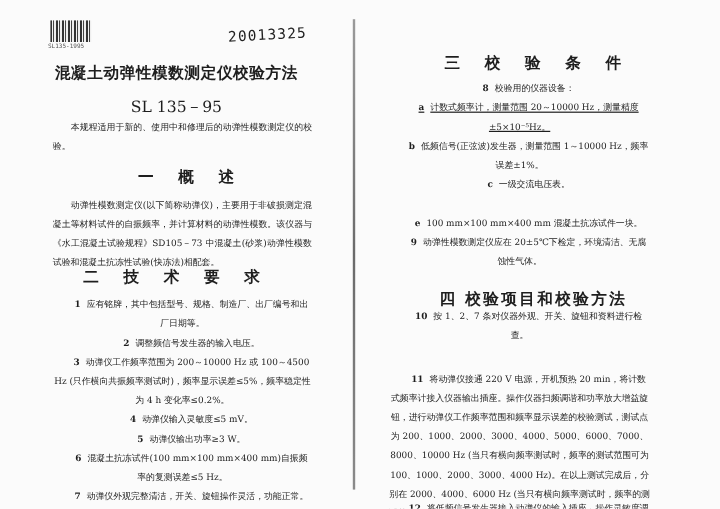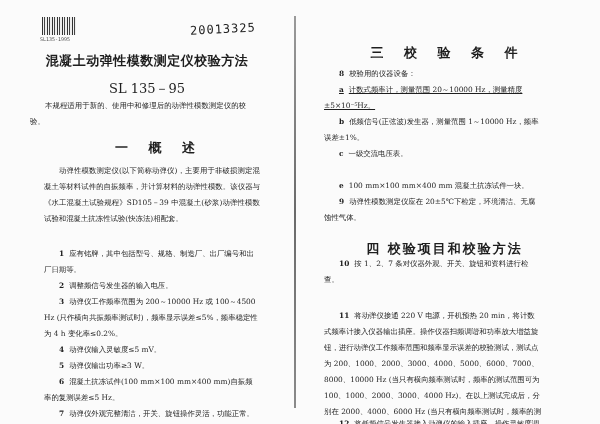--- a/index.html
+++ b/index.html
@@ -21,40 +21,41 @@
     background:repeating-linear-gradient(90deg,#333 0 1px,#f2f2f2 1px 2px,#444 2px 3px,#eee 3px 5px);
   }
   .barcode-caption { position:absolute; left:40px; top:36px; font-size:5px; color:#555; font-family:"DejaVu Sans Mono", monospace; }
   .stamp-number { position:absolute; left:190px; top:22px; font-size:12px; font-family:"DejaVu Sans Mono", monospace; letter-spacing:1px; transform:rotate(-3deg); color:#222; }
   .doc-title { position:absolute; left:0; width:294px; top:52px; text-align:center; font-size:13px; font-weight:bold; letter-spacing:0.5px; }
   .doc-code { position:absolute; left:0; width:294px; top:80px; text-align:center; font-size:13px; }
   .para { position:absolute; font-size:7.4px; line-height:16px; text-align:justify; }
   .indent { text-indent:15px; }
   .section { position:absolute; text-align:center; font-weight:bold; font-size:13px; letter-spacing:8px; }
   .section-right { letter-spacing:2px; }
-  .item { position:absolute; font-size:7.4px; line-height:16px; }
+  .item { position:absolute; font-size:7.4px; line-height:16px;text-align:center; }
   .num { font-weight:bold; margin-right:5px; }
 </style>
 </head>
 <body>
 
 <div class="spread">
 
   <div class="page page-left">
     <div class="barcode"></div>
     <div class="barcode-caption">SL135-1995</div>
     <div class="stamp-number">20013325</div>
     <div class="doc-title">混凝土动弹性模数测定仪校验方法</div>
     <div class="doc-code">SL 135－95</div>
 
-    <div class="para indent" style="left:30px;top:98px;width:216px;">本规程适用于新的、使用中和修理后的动弹性模数测定仪的校验。</div>
+    <div class="para indent" style="left:44px;top:98px;width:216px;">本规程适用于新的、使用中和修理后的动弹性模数测定仪的校验。</div>
 
     <div class="section" style="left:0;width:318px;top:139px;">一 概 述</div>
-    <div class="para indent" style="left:44px;top:163px;width:216px;">动弹性模数测定仪(以下简称动弹仪)，主要用于非破损测定混凝土等材料试件的自振频率，并计算材料的动弹性模数。该仪器与《水工混凝土试验规程》SD105－39 中混凝土(砂浆)动弹性模数试验和混凝土抗冻性试验(快冻法)相配套。</div>
+    <div class="para indent" style="left:44px;top:163px;width:216px;">动弹性模数测定仪(以下简称动弹仪)，主要用于非破损测定混凝土等材料试件的自振频率，并计算材料的动弹性模数。该仪器与《水工混凝土试验规程》SD105－73 中混凝土(砂浆)动弹性模数试验和混凝土抗冻性试验(快冻法)相配套。</div>
 
+    <div class="section" style="left:0;width:294px;top:222px;">二 技 术 要 求</div>
 
     <div class="item indent" style="left:44px;top:246px;width:216px;"><span class="num">1</span><span>应有铭牌，其中包括型号、规格、制造厂、出厂编号和出厂日期等。</span></div>
     <div class="item indent" style="left:44px;top:278px;width:216px;"><span class="num">2</span><span>调整频信号发生器的输入电压。</span></div>
     <div class="item indent" style="left:44px;top:294px;width:216px;"><span class="num">3</span><span>动弹仪工作频率范围为 200～10000 Hz 或 100～4500 Hz (只作横向共振频率测试时)，频率显示误差≤5%，频率稳定性为 4 h 变化率≤0.2%。</span></div>
     <div class="item indent" style="left:44px;top:342px;width:216px;"><span class="num">4</span><span>动弹仪输入灵敏度≤5 mV。</span></div>
     <div class="item indent" style="left:44px;top:358px;width:216px;"><span class="num">5</span><span>动弹仪输出功率≥3 W。</span></div>
     <div class="item indent" style="left:44px;top:374px;width:216px;"><span class="num">6</span><span>混凝土抗冻试件(100 mm×100 mm×400 mm)自振频率的复测误差≤5 Hz。</span></div>
     <div class="item indent" style="left:44px;top:406px;width:216px;"><span class="num">7</span><span>动弹仪外观完整清洁，开关、旋钮操作灵活，功能正常。</span></div>
 
   </div>

